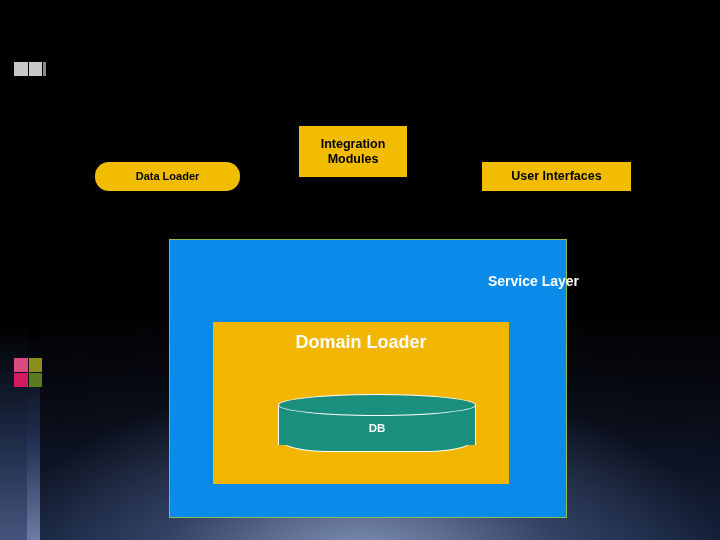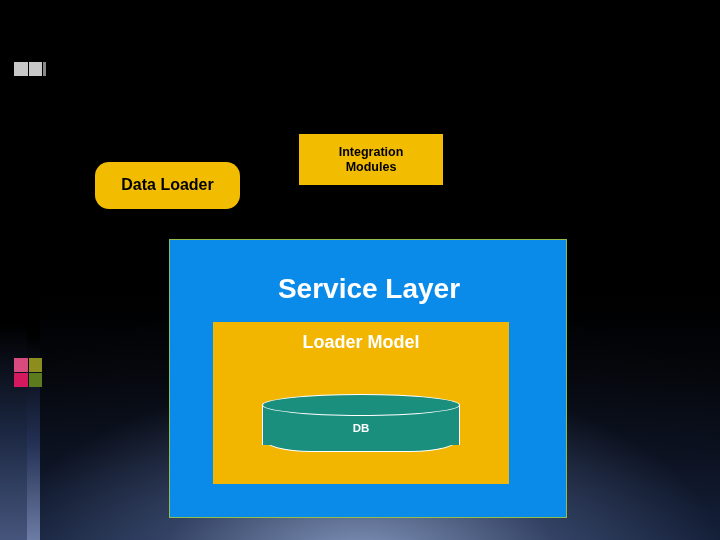--- a/index.html
+++ b/index.html
@@ -76,52 +76,51 @@
     font-weight: bold;
     display: flex;
     align-items: center;
     justify-content: center;
     text-align: center;
     line-height: 1.15;
     box-sizing: border-box;
   }
   .box-data-loader {
     left: 95px; top: 162px;
-    width: 145px; height: 47px;
-    font-size: 16px;
+    width: 145px; height: 29px;
+    font-size: 11px;
     border-radius: 14px;
   }
   .box-integration {
     left: 299px; top: 126px;
-    width: 144px; height: 51px;
+    width: 108px; height: 51px;
     font-size: 12.5px;
-    margin-top: 8px;
   }
   .box-user-interfaces {
     left: 482px; top: 162px;
     width: 149px; height: 29px;
     font-size: 12.5px;
   }
 
   
   .service-layer {
     position: absolute;
     left: 169px; top: 239px;
     width: 398px; height: 279px;
     background: #0a8bea;
     border: 1px solid #8fbf4a;
     box-sizing: border-box;
   }
   .service-layer-label {
     position: absolute;
-    left: 0; top: 33px;
+    left: 11px; top: 33px;
     width: 398px;
-    text-align: center;
-    color: #ffffff;
-    font-size: 28px;
+    text-align: right;
+    color: #ffffff;
+    font-size: 14px;
     font-weight: bold;
   }
 
   
   .domain-model {
     position: absolute;
     left: 213px; top: 322px;
     width: 296px; height: 162px;
     background: #f2b600;
     box-sizing: border-box;
@@ -132,21 +131,21 @@
     width: 296px;
     text-align: center;
     color: #ffffff;
     font-size: 18px;
     font-weight: bold;
   }
 
   
   .db-cyl {
     position: absolute;
-    left: 262px; top: 394px;
+    left: 278px; top: 394px;
     width: 204px; height: 62px;
   }
   .db-body {
     position: absolute;
     left: 0; top: 11px;
     width: 198px; height: 40px;
     background: #1a8f7e;
     border-left: 1.5px solid #ffffff;
     border-right: 1.5px solid #ffffff;
     box-sizing: border-box;
@@ -203,27 +202,30 @@
     <span>Data Loader</span>
   </div>
 
   <div class="ybox box-integration">
     <span>
       <span>Integration</span><br>
       <span>Modules</span>
     </span>
   </div>
 
+  <div class="ybox box-user-interfaces">
+    <span>User Interfaces</span>
+  </div>
 
   <div class="service-layer">
     <div class="service-layer-label">Service Layer</div>
   </div>
 
   <div class="domain-model">
-    <div class="domain-model-label">Loader Model</div>
+    <div class="domain-model-label">Domain Loader</div>
   </div>
 
   <div class="db-cyl">
     <div class="db-bottom"></div>
     <div class="db-body"></div>
     <div class="db-top"></div>
     <div class="db-label">DB</div>
   </div>
 
 </div>

